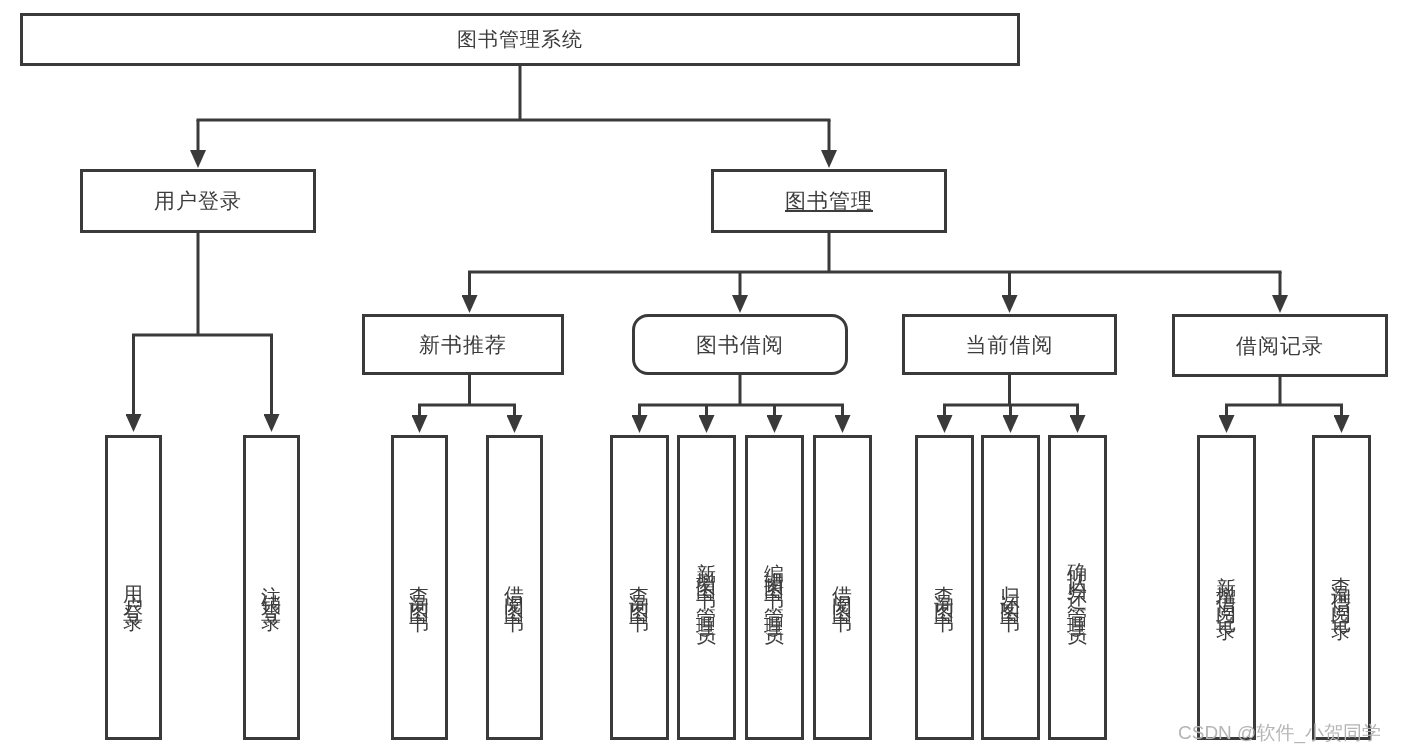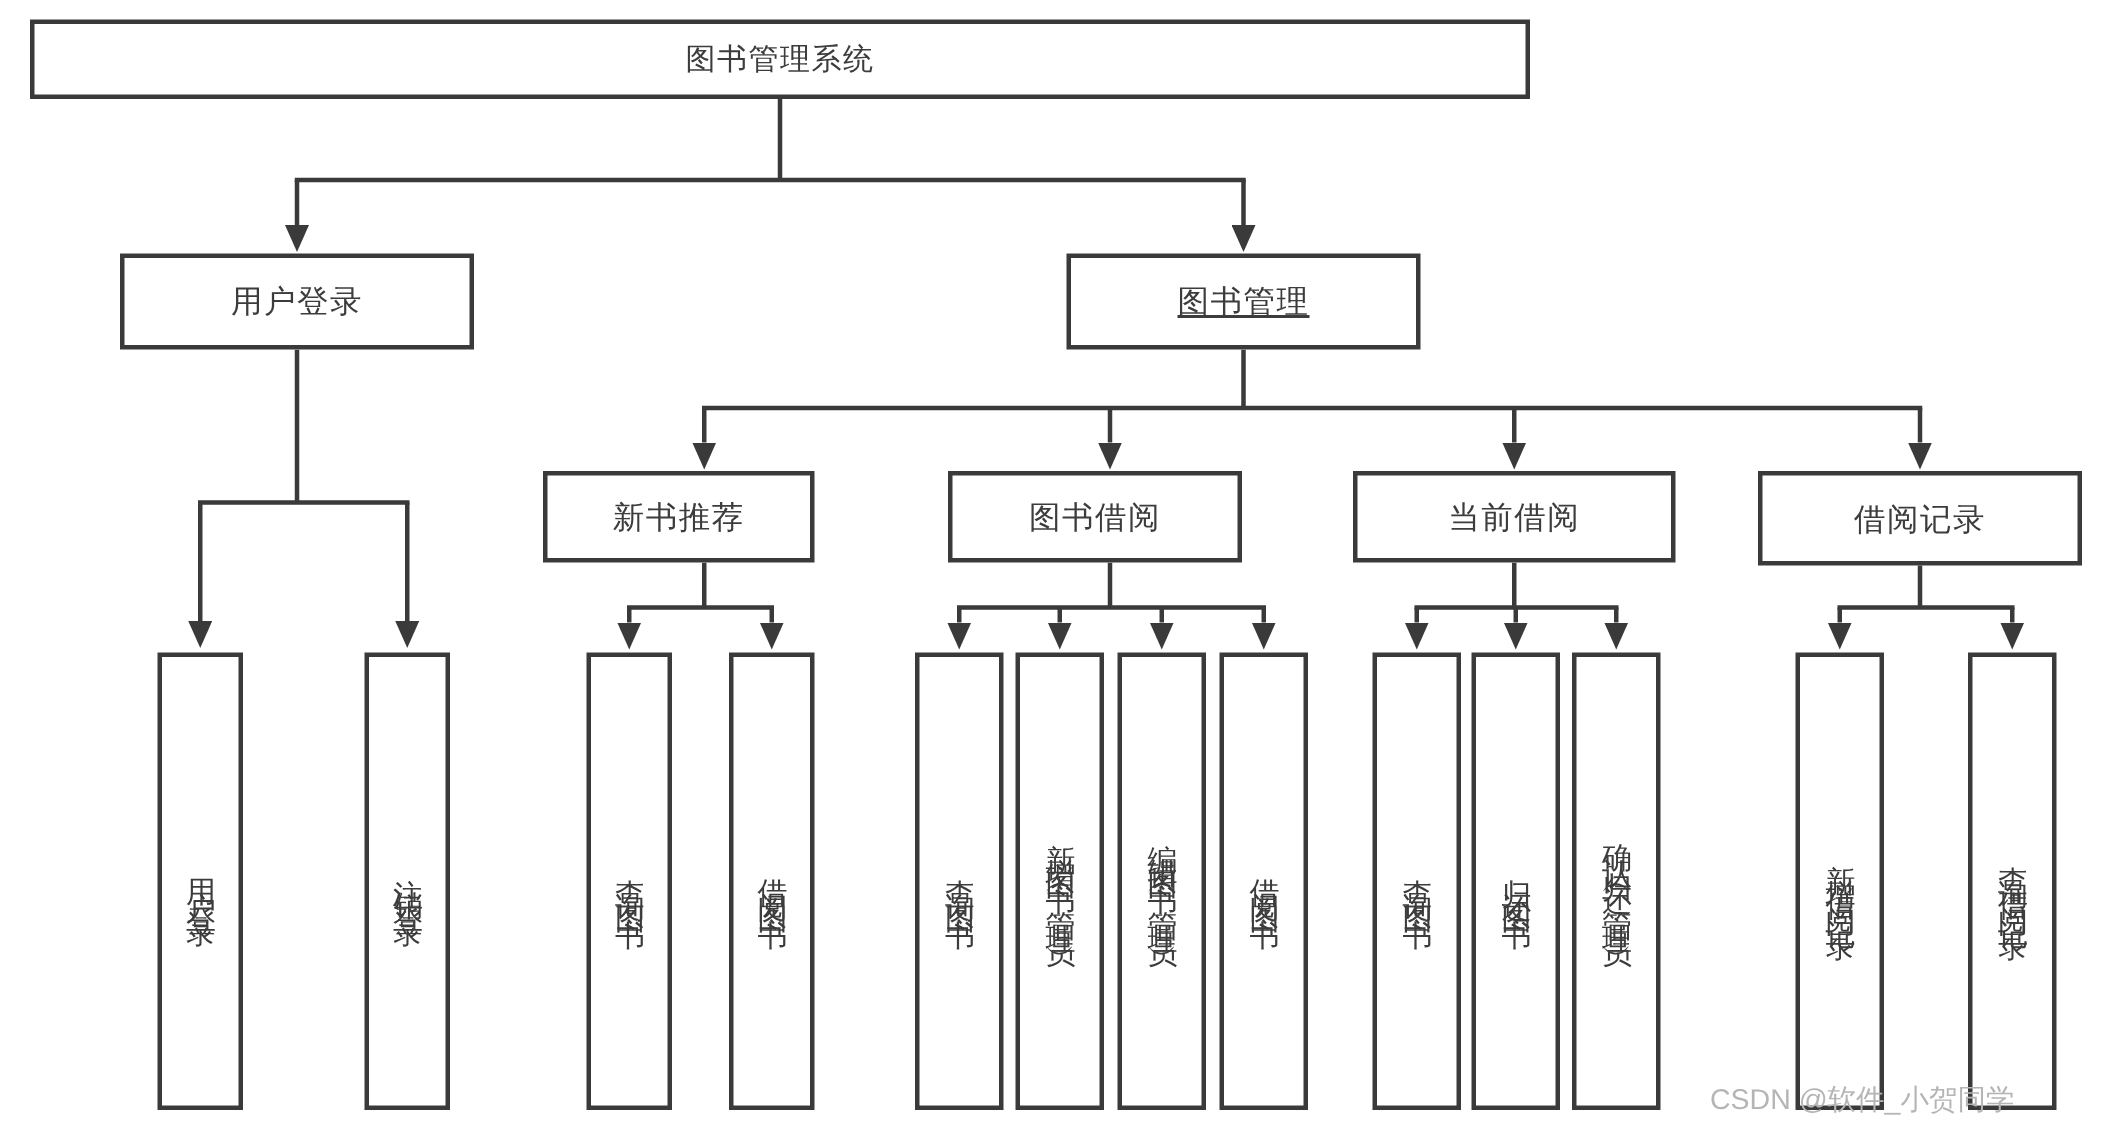--- a/index.html
+++ b/index.html
@@ -49,21 +49,21 @@
   .leaf {
     writing-mode: vertical-rl;
     text-orientation: mixed;
     letter-spacing: 9px;
     font-size: 20px;
     white-space: normal;
     line-height: 1;
   }
   .watermark {
     position: absolute;
-    left: 1140px;
+    left: 1178px;
     top: 720px;
     font-size: 19px;
     letter-spacing: 0;
     color: var(--watermark, #b5b5b5);
     white-space: nowrap;
     z-index: 5;
   }
 </style>
 </head>
 <body>
@@ -112,22 +112,22 @@
     <path marker-end="url(#arw)" d="M1077.5 405 L1077.5 415"></path>
     <path marker-end="url(#arw)" d="M1226.5 405 L1226.5 415"></path>
     <path marker-end="url(#arw)" d="M1341.5 405 L1341.5 415"></path>
   </svg>
 
   <div class="box" style="left:20px; top:13px; width:1000px; height:53px; font-size:20px;">图书管理系统</div>
 
   <div class="box" style="left:80px; top:169px; width:236px; height:64px;">用户登录</div>
   <div class="box" style="left:711px; top:169px; width:236px; height:64px;text-decoration:underline;">图书管理</div>
 
-  <div class="box" style="left:362px; top:314px; width:181px; height:61px;">新书推荐</div>
-  <div class="box" style="left:632px; top:314px; width:196px; height:61px;">图书借阅</div>
+  <div class="box" style="left:362px; top:314px; width:202px; height:61px;">新书推荐</div>
+  <div class="box" style="left:632px; top:314px; width:216px; height:61px;border-radius:16px;">图书借阅</div>
   <div class="box" style="left:902px; top:314px; width:215px; height:61px;font-family:Liberation Serif, serif;">当前借阅</div>
   <div class="box" style="left:1172px; top:314px; width:216px; height:63px;">借阅记录</div>
 
   <div class="box leaf" style="left:105px; top:435px; width:57px; height:305px;">用户登录</div>
   <div class="box leaf" style="left:243px; top:435px; width:57px; height:305px;">注销登录</div>
 
   <div class="box leaf" style="left:391px; top:435px; width:57px; height:305px;">查询图书</div>
   <div class="box leaf" style="left:486px; top:435px; width:57px; height:305px;">借阅图书</div>
 
   <div class="box leaf" style="left:610px; top:435px; width:59px; height:305px;">查询图书</div>

